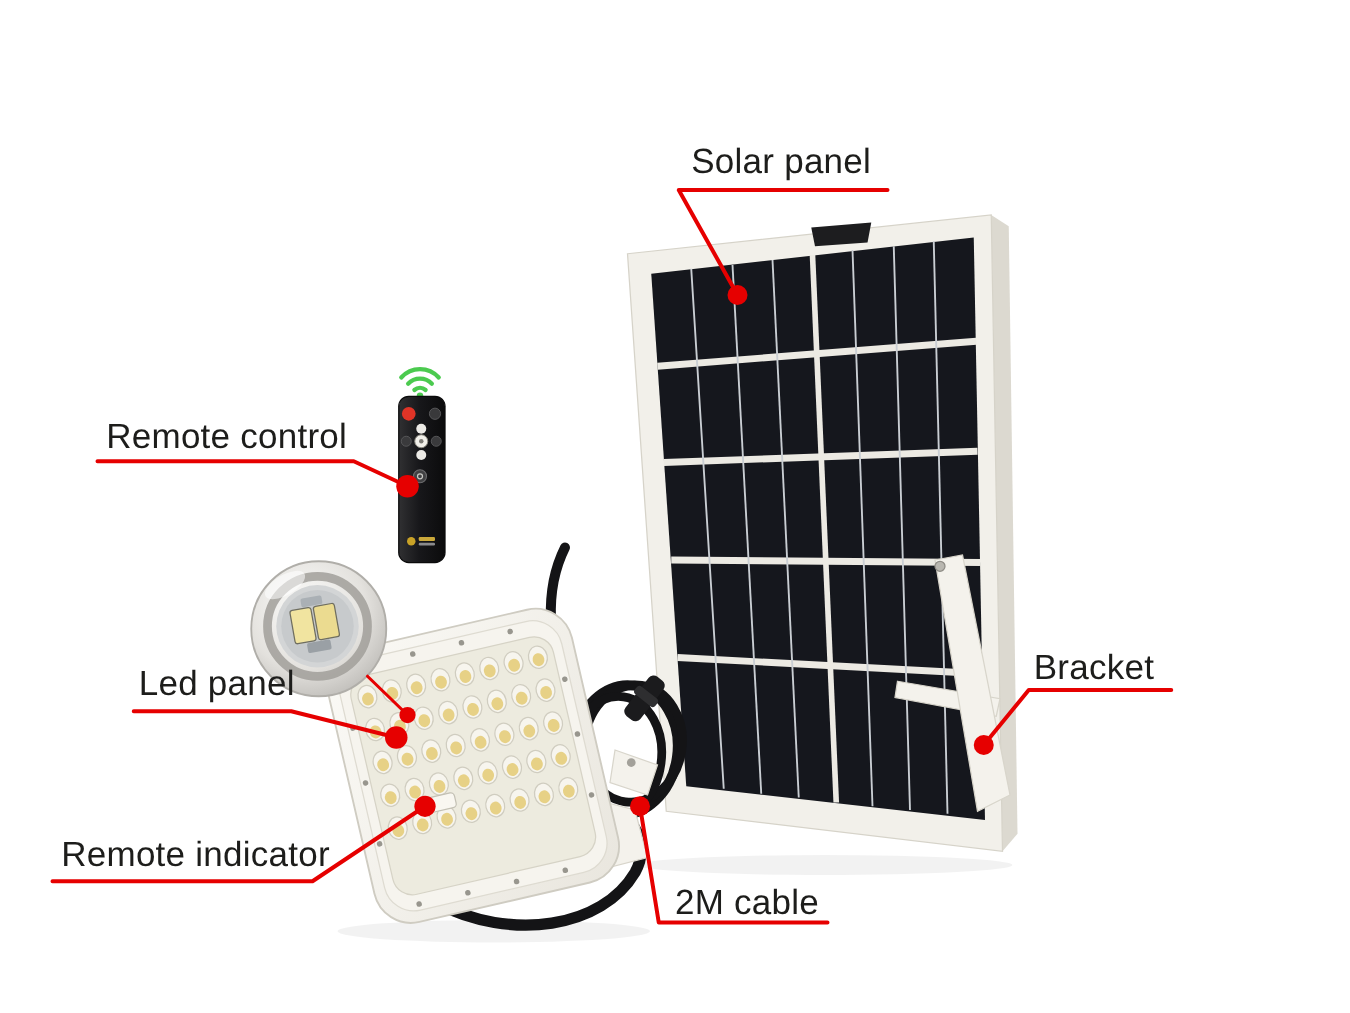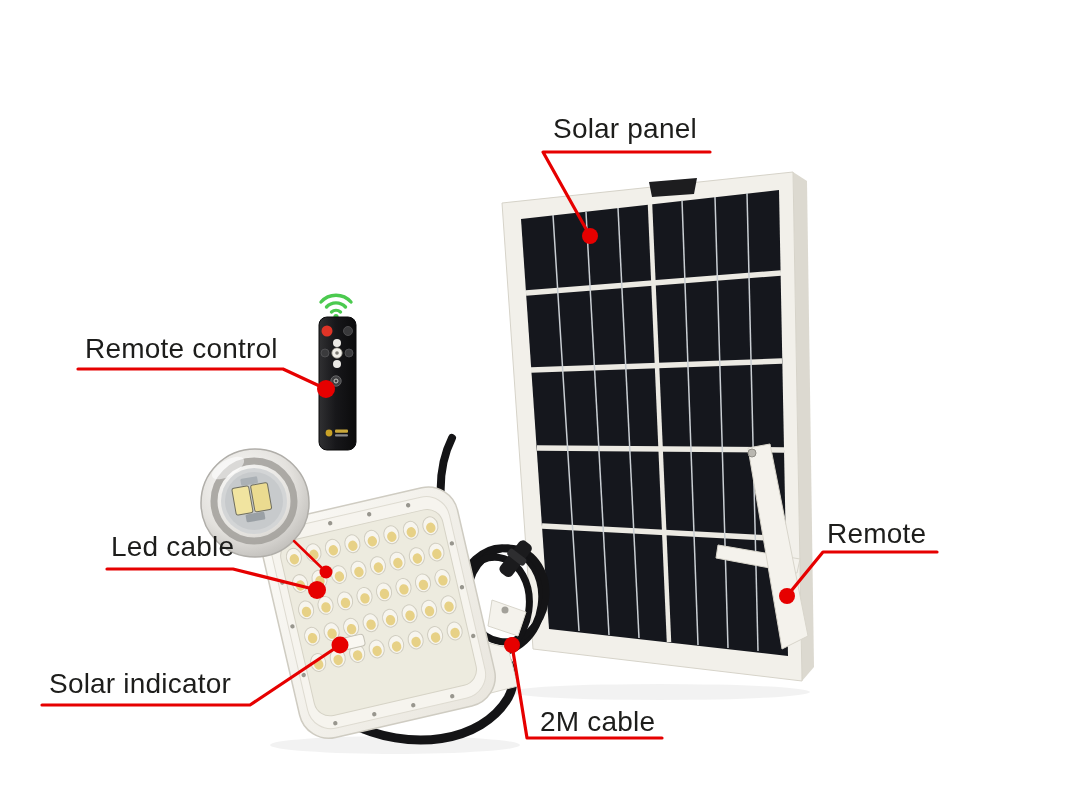--- a/index.html
+++ b/index.html
@@ -265,17 +265,17 @@
       <polyline class="ann-line" points="662,738 527,738 512,645"></polyline>
       <circle class="ann-dot" cx="512" cy="645" r="8"></circle>
 
       <polyline class="ann-line" points="937,552 823,552 787,596"></polyline>
       <circle class="ann-dot" cx="787" cy="596" r="8"></circle>
     </g>
   </svg>
 
   <div class="label" style="left:85px;top:335px">Remote control</div>
   <div class="label" style="left:553px;top:115px">Solar panel</div>
-  <div class="label" style="left:111px;top:533px">Led cable</div>
-  <div class="label" style="left:49px;top:670px">Solar indicator</div>
+  <div class="label" style="left:111px;top:533px">Led panel</div>
+  <div class="label" style="left:49px;top:670px">Remote indicator</div>
   <div class="label" style="left:540px;top:708px">2M cable</div>
-  <div class="label" style="left:827px;top:520px">Remote</div>
+  <div class="label" style="left:827px;top:520px">Bracket</div>
 </div>
 
 </body></html>

